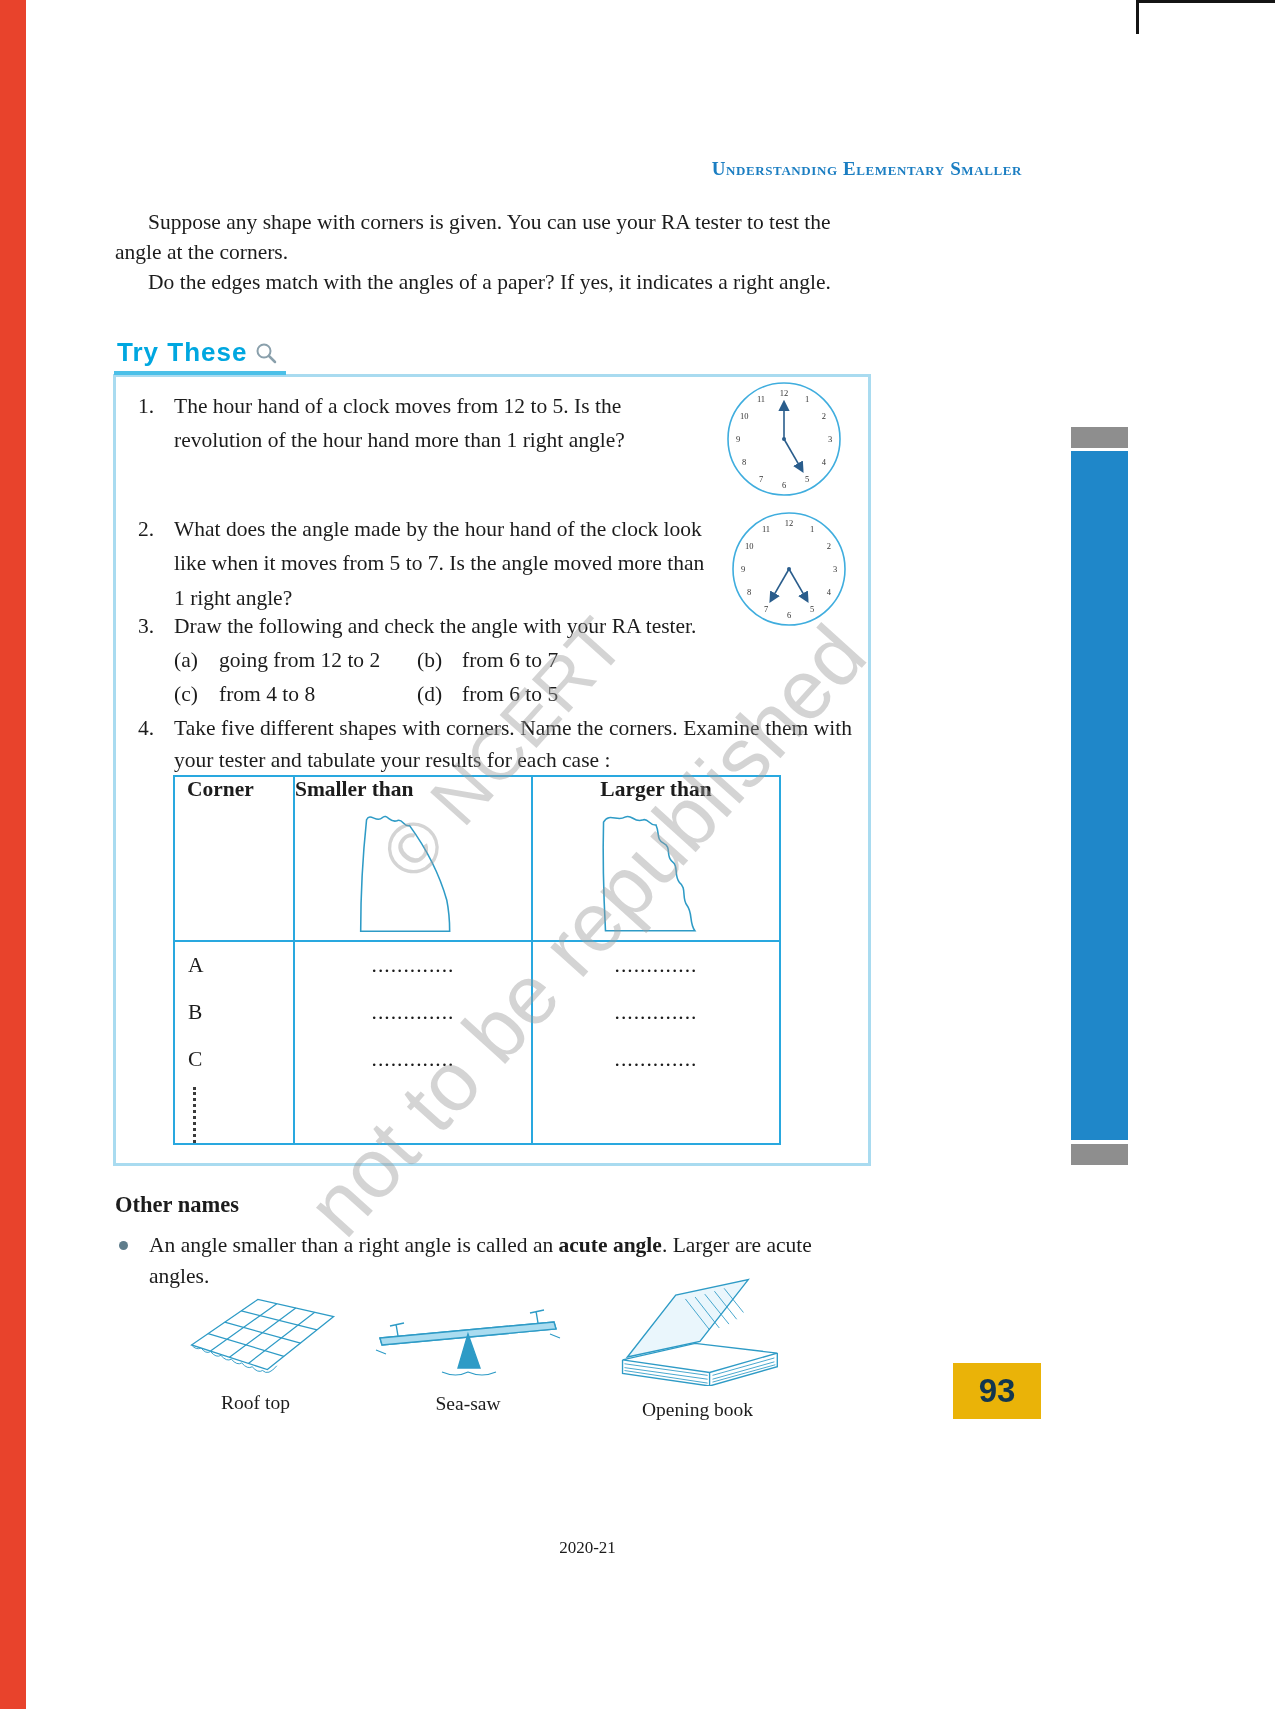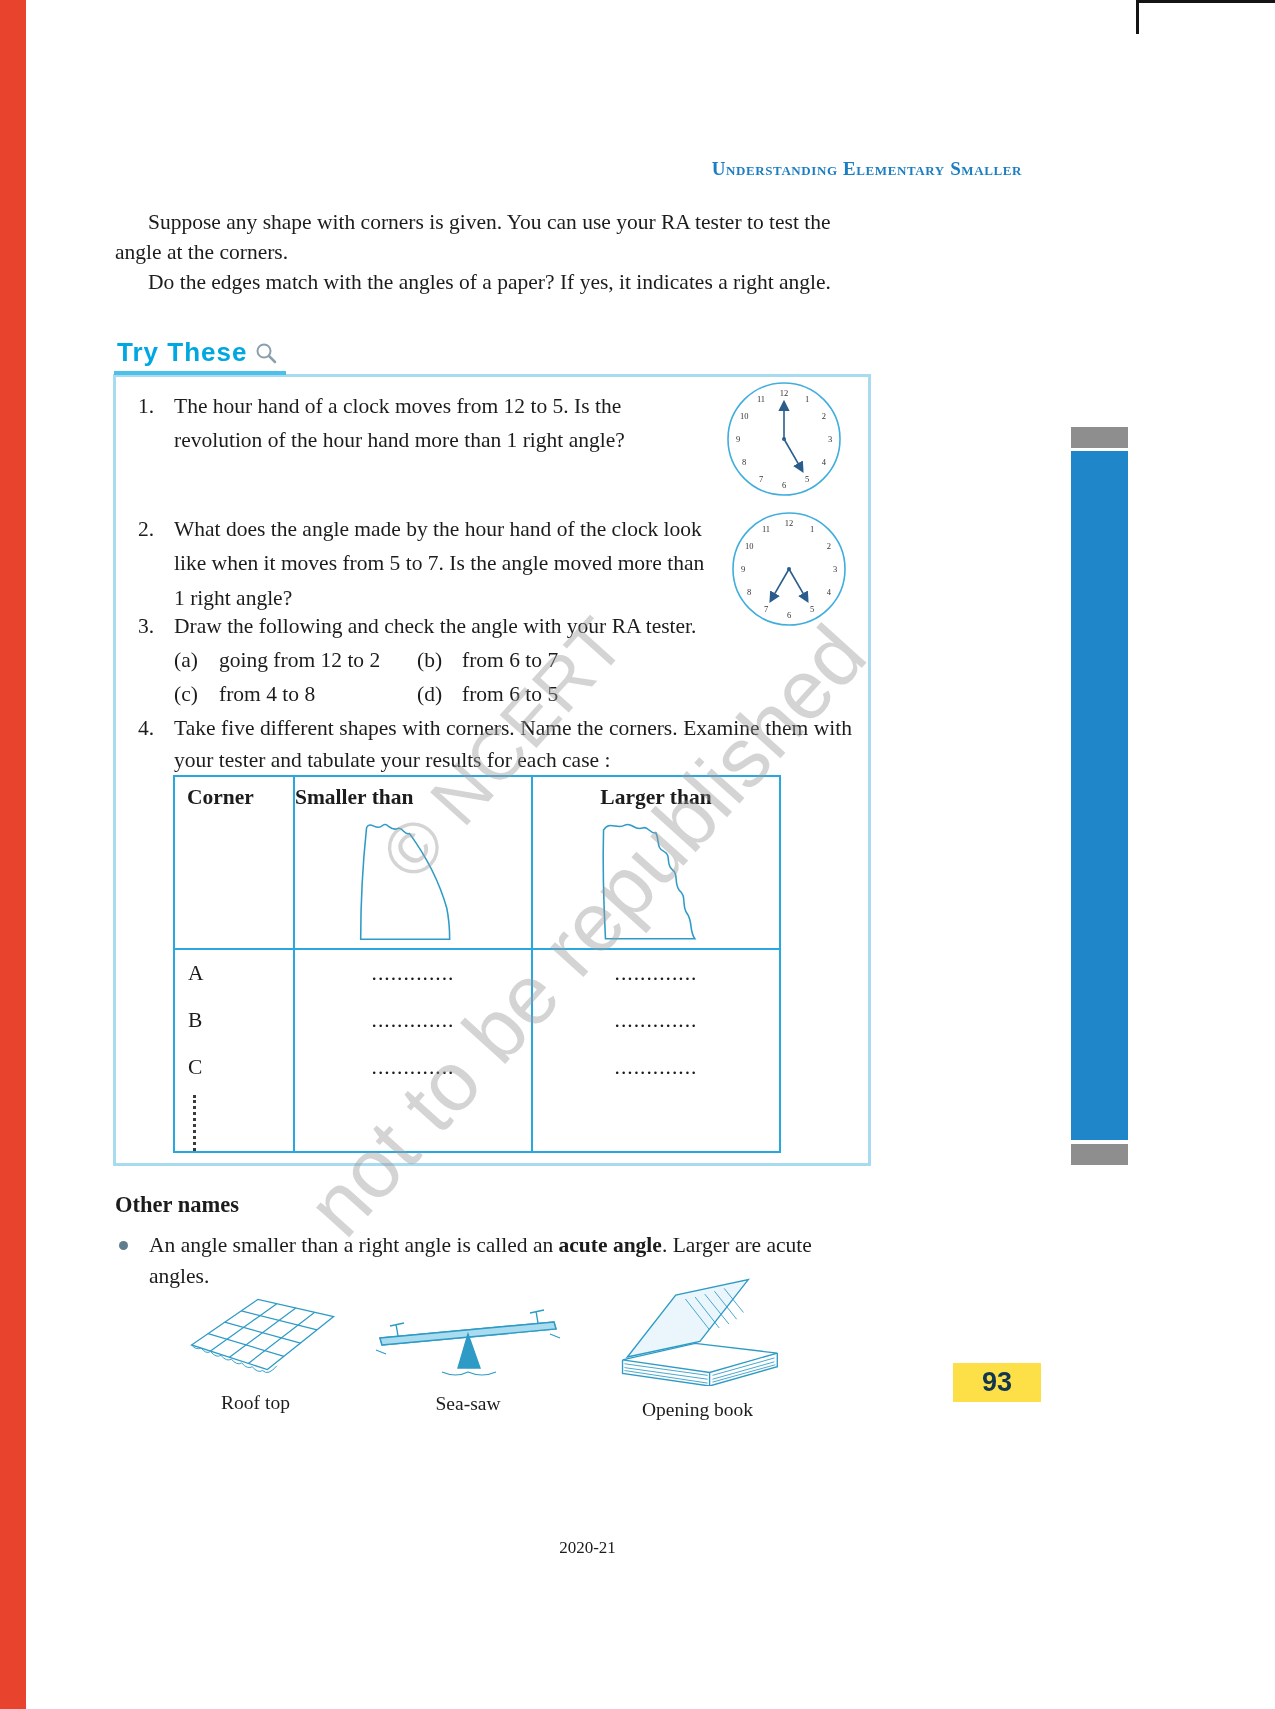--- a/index.html
+++ b/index.html
@@ -45,21 +45,21 @@
   .opt { display:flex; }
   .opt-label { width:45px; flex:none; }
   .q4 { left:22px; top:335px; width:714px; line-height:1.5; text-align:justify; }
 
   .clock { position:absolute; width:120px; height:120px; }
   .clock1 { left:608px; top:2px; }
   .clock2 { left:613px; top:132px; }
 
   .tbl { position:absolute; left:57px; top:398px; border-collapse:collapse; table-layout:fixed; background:#fff; }
   .tbl th, .tbl td { border:2px solid #29a8df; vertical-align:top; font-size:21.5px; font-weight:normal; }
-  .tbl th { font-weight:bold; padding-top:8px; }
+  .tbl th { font-weight:bold; padding-top:0; }
   .th-corner { width:120px; text-align:left; padding-left:12px; }
   .th-smaller { width:238px; text-align:left; }
   .th-larger { width:248px; text-align:center; }
   .shape-wrap { margin-top:6px; display:flex; justify-content:center; }
   .cell-line { height:47px; display:flex; align-items:center; }
   .cell-line.letter { padding-left:13px; }
   .cell-line.dots { justify-content:center; letter-spacing:1px; }
   .vertical-ellipsis { border-left:3px dotted #3a3a3a; height:56px; margin-left:18px; margin-top:4px; }
 
   .other-heading { position:absolute; left:115px; top:1192px; font-size:22.5px; font-weight:bold; }
@@ -71,23 +71,23 @@
   .fig-seesaw { left:368px; top:1296px; width:200px; }
   .fig-book { left:600px; top:1268px; width:195px; }
   .fig-caption { font-size:19.5px; margin-top:13px; }
   .fig-roof .fig-caption { margin-top:12px; }
 
   .gray-bar-top { position:absolute; left:1071px; top:427px; width:57px; height:21px; background:#8e8e8e; }
   .blue-bar { position:absolute; left:1071px; top:451px; width:57px; height:689px; background:#1f87c9; }
   .gray-bar-bottom { position:absolute; left:1071px; top:1144px; width:57px; height:21px; background:#8e8e8e; }
 
   .page-num {
-    position:absolute; left:953px; top:1363px; width:88px; height:39px;
-    background:#fde047; color:#12364f;
-    font-family:"Liberation Sans", sans-serif; font-weight:bold; font-size:27px;
+    position:absolute; left:953px; top:1363px; width:88px; height:56px;
+    background:#eab308; color:#12364f;
+    font-family:"Liberation Sans", sans-serif; font-weight:bold; font-size:33px;
     display:flex; align-items:center; justify-content:center;
   }
   .footer { position:absolute; left:115px; top:1538px; width:945px; text-align:center; font-size:17px; }
 
   .wm {
     position:absolute; color:#9a9a9a; opacity:0.42; pointer-events:none; white-space:nowrap;
     font-family:"Liberation Sans", sans-serif; z-index:20;
   }
   .wm1 { left:365px; top:840px; font-size:72px; transform:rotate(-48deg); transform-origin:left top; }
   .wm2 { left:288px; top:1190px; font-size:84px; transform:rotate(-48deg); transform-origin:left top; }

